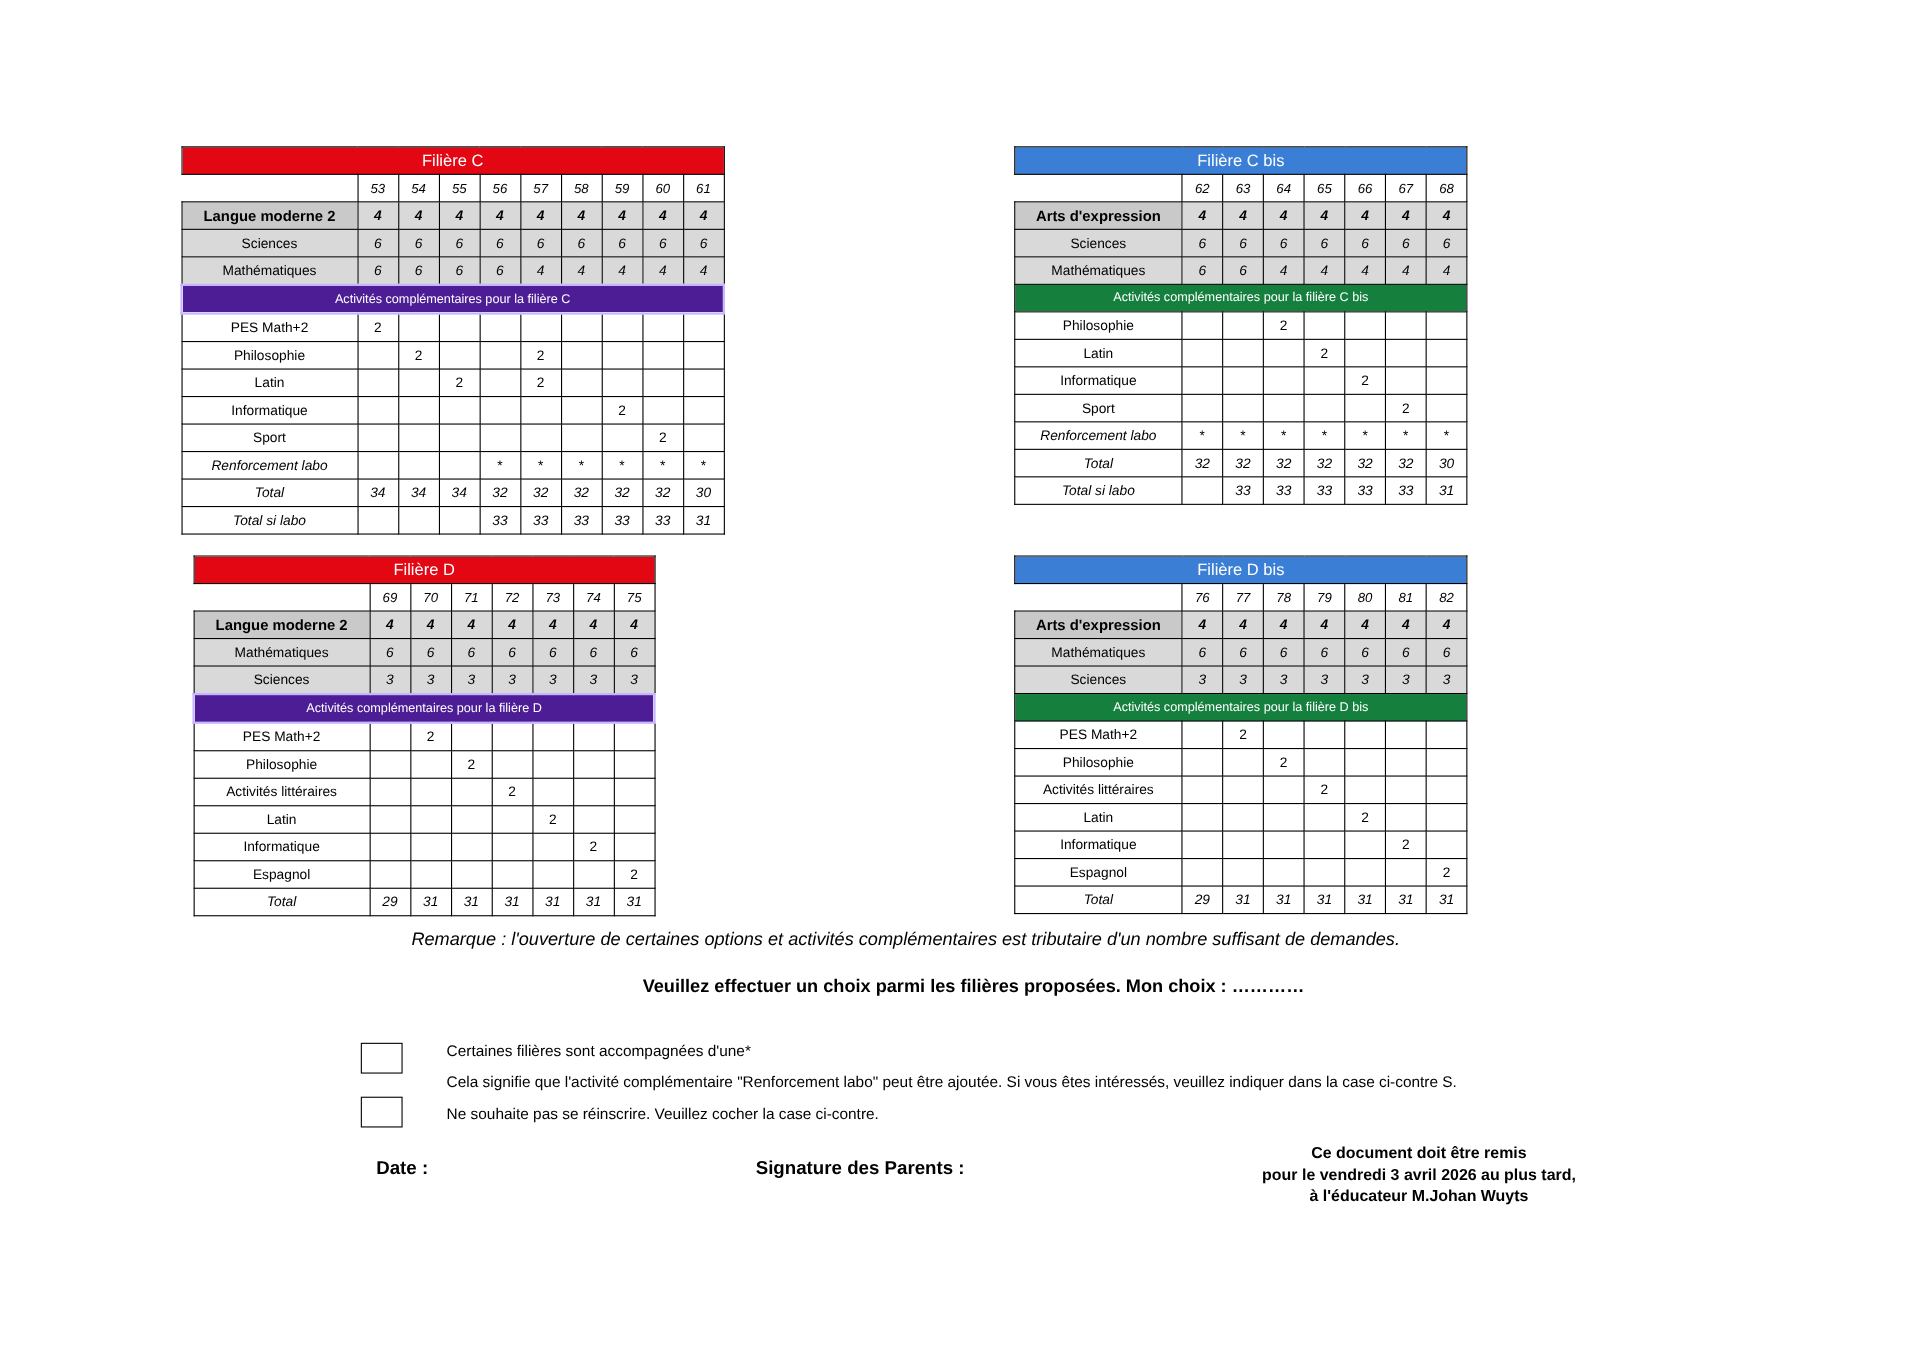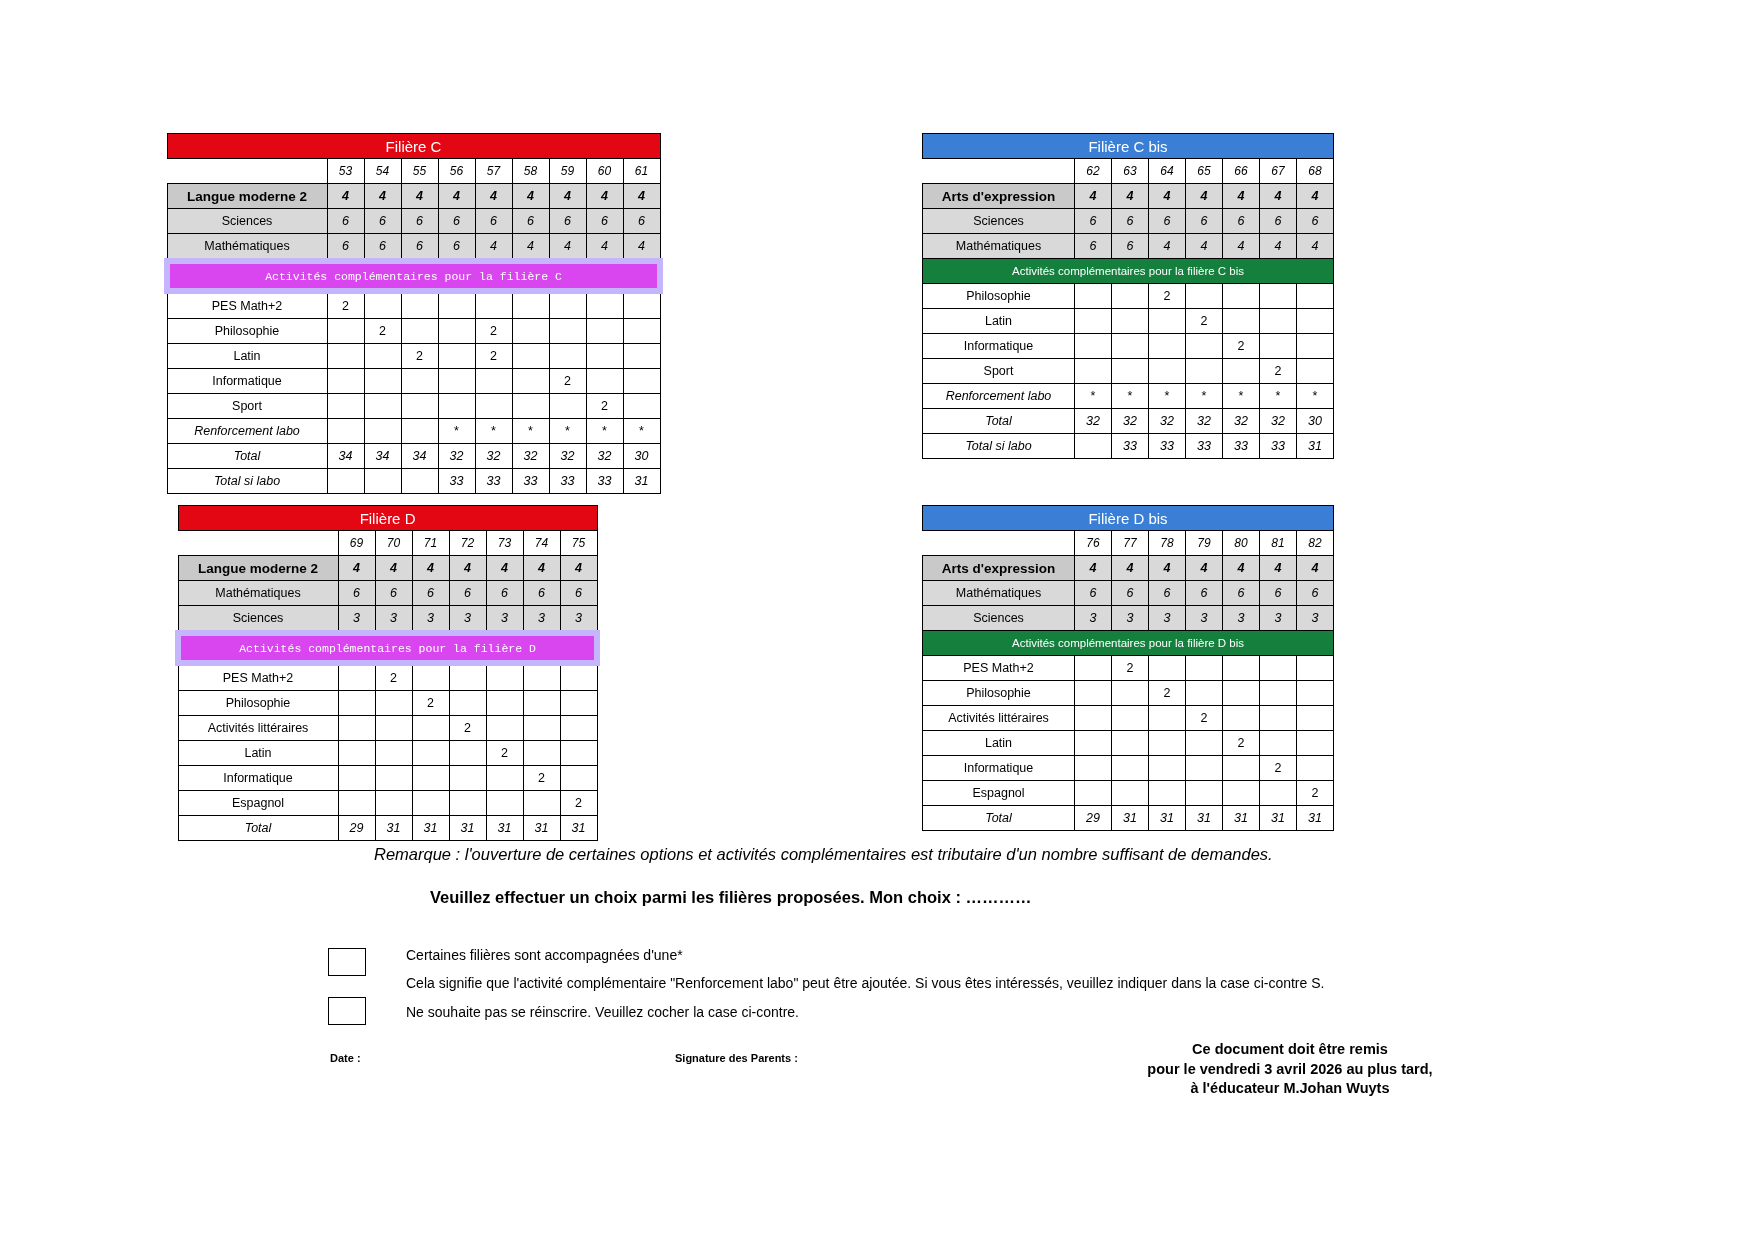--- a/index.html
+++ b/index.html
@@ -50,21 +50,21 @@
     height: 25px;
   }
   .title.red { background: #e30613; border: 1px solid #000; }
   .title.blue { background: #3a7fd5; border: 1px solid #000; margin-top: 39px; }
   .subhead {
     color: #ffffff;
     font-size: 11.5px;
     text-align: center;
     height: 20px;
   }
-  .subhead.red { background: #d946ef; border: 6px solid #c4b5fd; font-family: Liberation Mono, monospace; }
+  .subhead.red { background: #4c1d95; border: 2px solid #c4b5fd; }
   .subhead.blue { background: #15803d; border: 1px solid #000; }
   .rowlabel {
     text-align: left;
     font-size: 12.5px;
   }
   .grey {
     background: #d9d9d9 !important;
   }
   .grey-strong {
     background: #c9c9c9 !important;
@@ -86,36 +86,38 @@
     font-size: 16.5px;
     text-align: left;
   }
   .choice {
     position: absolute;
     left: 430px;
     top: 888px;
     width: 910px;
     font-size: 16.5px;
     font-weight: bold;
+    text-align: center;
   }
   .checkbox {
     position: absolute;
     width: 36px;
     height: 26px;
     border: 1px solid #000;
     background: #fff;
   }
   .note {
     position: absolute;
     font-size: 14px;
   }
   .date-line {
     position: absolute;
-    font-size: 11px;
+    font-size: 17px;
     font-weight: bold;
+    margin-left: 12px;
   }
   .footer-note {
     position: absolute;
     left: 1120px;
     top: 1040px;
     width: 340px;
     font-size: 14.5px;
     font-weight: bold;
     text-align: center;
     line-height: 1.35;

